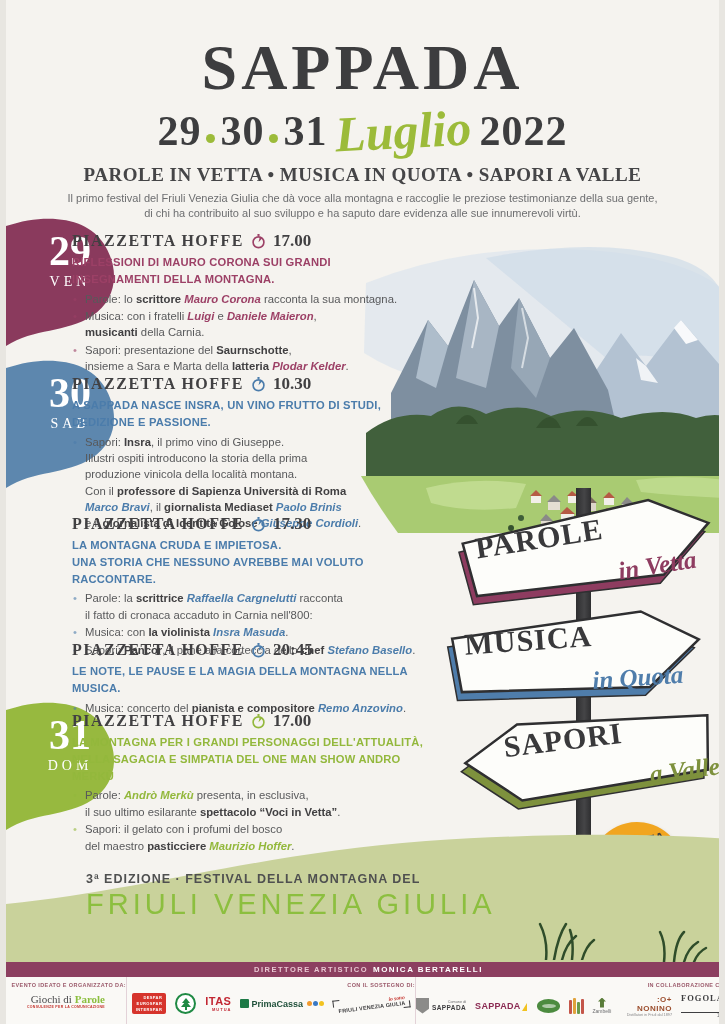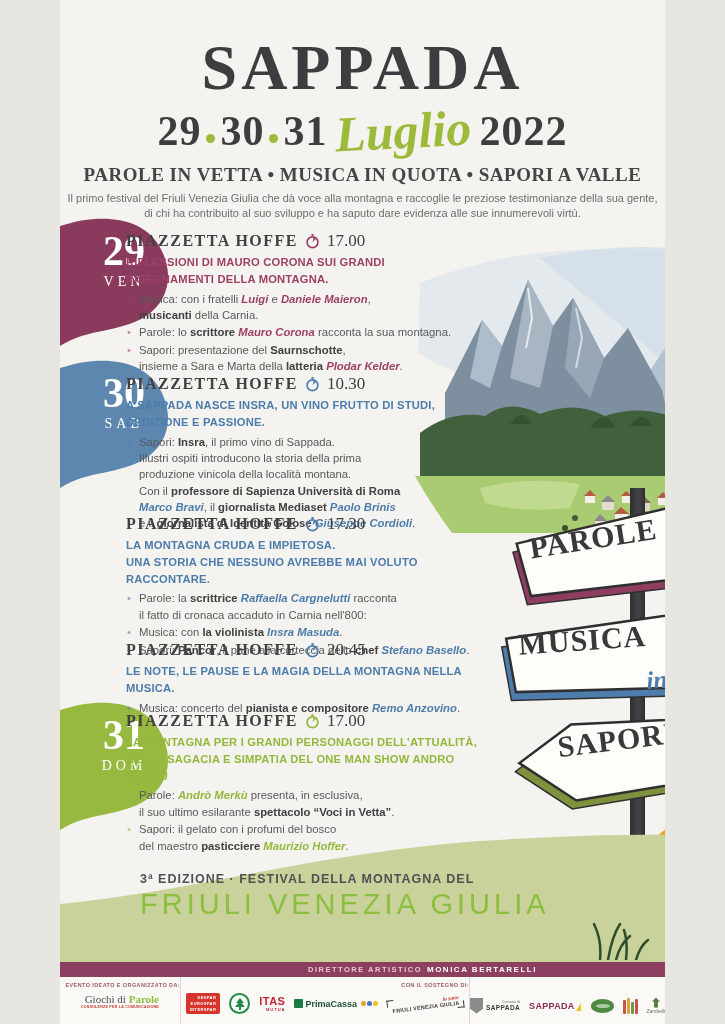--- a/index.html
+++ b/index.html
@@ -1,17 +1,17 @@
 <!DOCTYPE html>
 <html><head>
 <meta charset="utf-8">
 <style>
   html,body{margin:0;padding:0;}
   body{font-family:"Liberation Sans",sans-serif;background:#e8e6e1;}
-  #poster{position:relative;width:605px;height:1024px;margin:0 auto;background:#f5f3ef;overflow:hidden;}
+  #poster{position:relative;width:713px;height:1024px;margin:0 auto;background:#f5f3ef;overflow:hidden;}
 
   
   .hdr{position:absolute;left:0;top:0;width:100%;text-align:center;}
   .hdr-title{margin-top:36px;font-family:"Liberation Serif",serif;font-weight:700;font-size:64px;line-height:1;letter-spacing:4px;color:#3d3d3f;}
   .hdr-date{margin-top:2px;height:58px;display:flex;align-items:center;justify-content:center;gap:2px;}
   .d-num{font-family:"Liberation Serif",serif;font-weight:700;font-size:42px;color:#3d3d3f;letter-spacing:1px;}
   .d-dot{width:9px;height:9px;border-radius:50%;background:#9cbb3a;margin:14px 3px 0 3px;}
   .d-month{font-family:"Liberation Serif",serif;font-style:italic;font-weight:700;font-size:50px;color:#9cbb3a;margin:0 6px;transform:rotate(-3deg);}
   .hdr-tagline{margin-top:4px;font-family:"Liberation Serif",serif;font-weight:700;font-size:19px;letter-spacing:.5px;color:#454547;}
   .hdr-intro{margin:5px auto 0;width:600px;font-size:11px;line-height:1.4;color:#6d6e70;}
@@ -28,21 +28,21 @@
   
   .event{position:absolute;left:66px;width:372px;}
   .event-0{top:231px;}
   .event-1{top:374px;}
   .event-2{top:514px;}
   .event-3{top:640px;}
   .event-4{top:711px;}
   .ev-head{display:flex;align-items:center;gap:7px;}
   .ev-venue{font-family:"Liberation Serif",serif;font-weight:700;font-size:16px;letter-spacing:1.5px;color:#414042;}
   .ev-clock{color:var(--accent);display:inline-flex;margin-top:1px;}
-  .ev-time{font-family:"Liberation Serif",serif;font-weight:400;font-size:17px;color:#414042;}
+  .ev-time{font-family:"Liberation Serif",serif;font-weight:700;font-size:17px;color:#414042;}
   .ev-title{margin-top:3px;font-size:11.2px;font-weight:700;letter-spacing:.2px;line-height:1.5;color:var(--accent);}
   .ev-bullets{margin:3px 0 0 0;padding:0;list-style:none;}
   .ev-bullets li{position:relative;padding-left:13px;font-size:11.3px;line-height:1.45;color:#58595b;margin-bottom:1px;}
   .ev-bullets li::before{content:"•";position:absolute;left:1px;top:0;color:var(--accent);opacity:.6;}
   .seg-b{font-weight:700;color:#414042;}
   .seg-i{font-style:italic;color:var(--accent);font-weight:700;}
 
   
   .mountain{position:absolute;left:330px;top:228px;width:395px;height:312px;}
 
@@ -229,25 +229,25 @@
             </svg>
         </span>
         <span class="ev-time">17.00</span>
       </div>
       <div class="ev-title">
           <div>RIFLESSIONI DI MAURO CORONA SUI GRANDI</div>
           <div>INSEGNAMENTI DELLA MONTAGNA.</div>
         </div>
       <ul class="ev-bullets">
           <li>
+            <div><span class="seg-n">Parole: lo </span><span class="seg-b">scrittore </span><span class="seg-i">Mauro Corona</span><span class="seg-n"> racconta la sua montagna.</span></div>
+          </li>
+          <li>
             <div><span class="seg-n">Musica: con i fratelli </span><span class="seg-i">Luigi</span><span class="seg-n"> e </span><span class="seg-i">Daniele Maieron</span><span class="seg-n">,</span></div>
             <div><span class="seg-b">musicanti</span><span class="seg-n"> della Carnia.</span></div>
-          </li>
-          <li>
-            <div><span class="seg-n">Parole: lo </span><span class="seg-b">scrittore </span><span class="seg-i">Mauro Corona</span><span class="seg-n"> racconta la sua montagna.</span></div>
           </li>
           <li>
             <div><span class="seg-n">Sapori: presentazione del </span><span class="seg-b">Saurnschotte</span><span class="seg-n">,</span></div>
             <div><span class="seg-n">insieme a Sara e Marta della </span><span class="seg-b">latteria </span><span class="seg-i">Plodar Kelder</span><span class="seg-n">.</span></div>
           </li>
         </ul>
     </div>
 
     <div class="event event-1" style="--accent: #4b7cab;">
       <div class="ev-head">
@@ -260,21 +260,21 @@
             </svg>
         </span>
         <span class="ev-time">10.30</span>
       </div>
       <div class="ev-title">
           <div>A SAPPADA NASCE INSRA, UN VINO FRUTTO DI STUDI,</div>
           <div>DEDIZIONE E PASSIONE.</div>
         </div>
       <ul class="ev-bullets">
           <li>
-            <div><span class="seg-n">Sapori: </span><span class="seg-b">Insra</span><span class="seg-n">, il primo vino di Sappada.</span></div>
+            <div><span class="seg-n">Sapori: </span><span class="seg-b">Insra</span><span class="seg-n">, il primo vino di Giuseppe.</span></div>
             <div><span class="seg-n">Illustri ospiti introducono la storia della prima</span></div>
             <div><span class="seg-n">produzione vinicola della località montana.</span></div>
             <div><span class="seg-n">Con il </span><span class="seg-b">professore di Sapienza Università di Roma</span></div>
             <div><span class="seg-i">Marco Bravi</span><span class="seg-n">, il </span><span class="seg-b">giornalista Mediaset </span><span class="seg-i">Paolo Brinis</span></div>
             <div><span class="seg-n">e il </span><span class="seg-b">giornalista di Identità Golose </span><span class="seg-i">Giuseppe Cordioli</span><span class="seg-n">.</span></div>
           </li>
         </ul>
     </div>
 
     <div class="event event-2" style="--accent: #4b7cab;">

